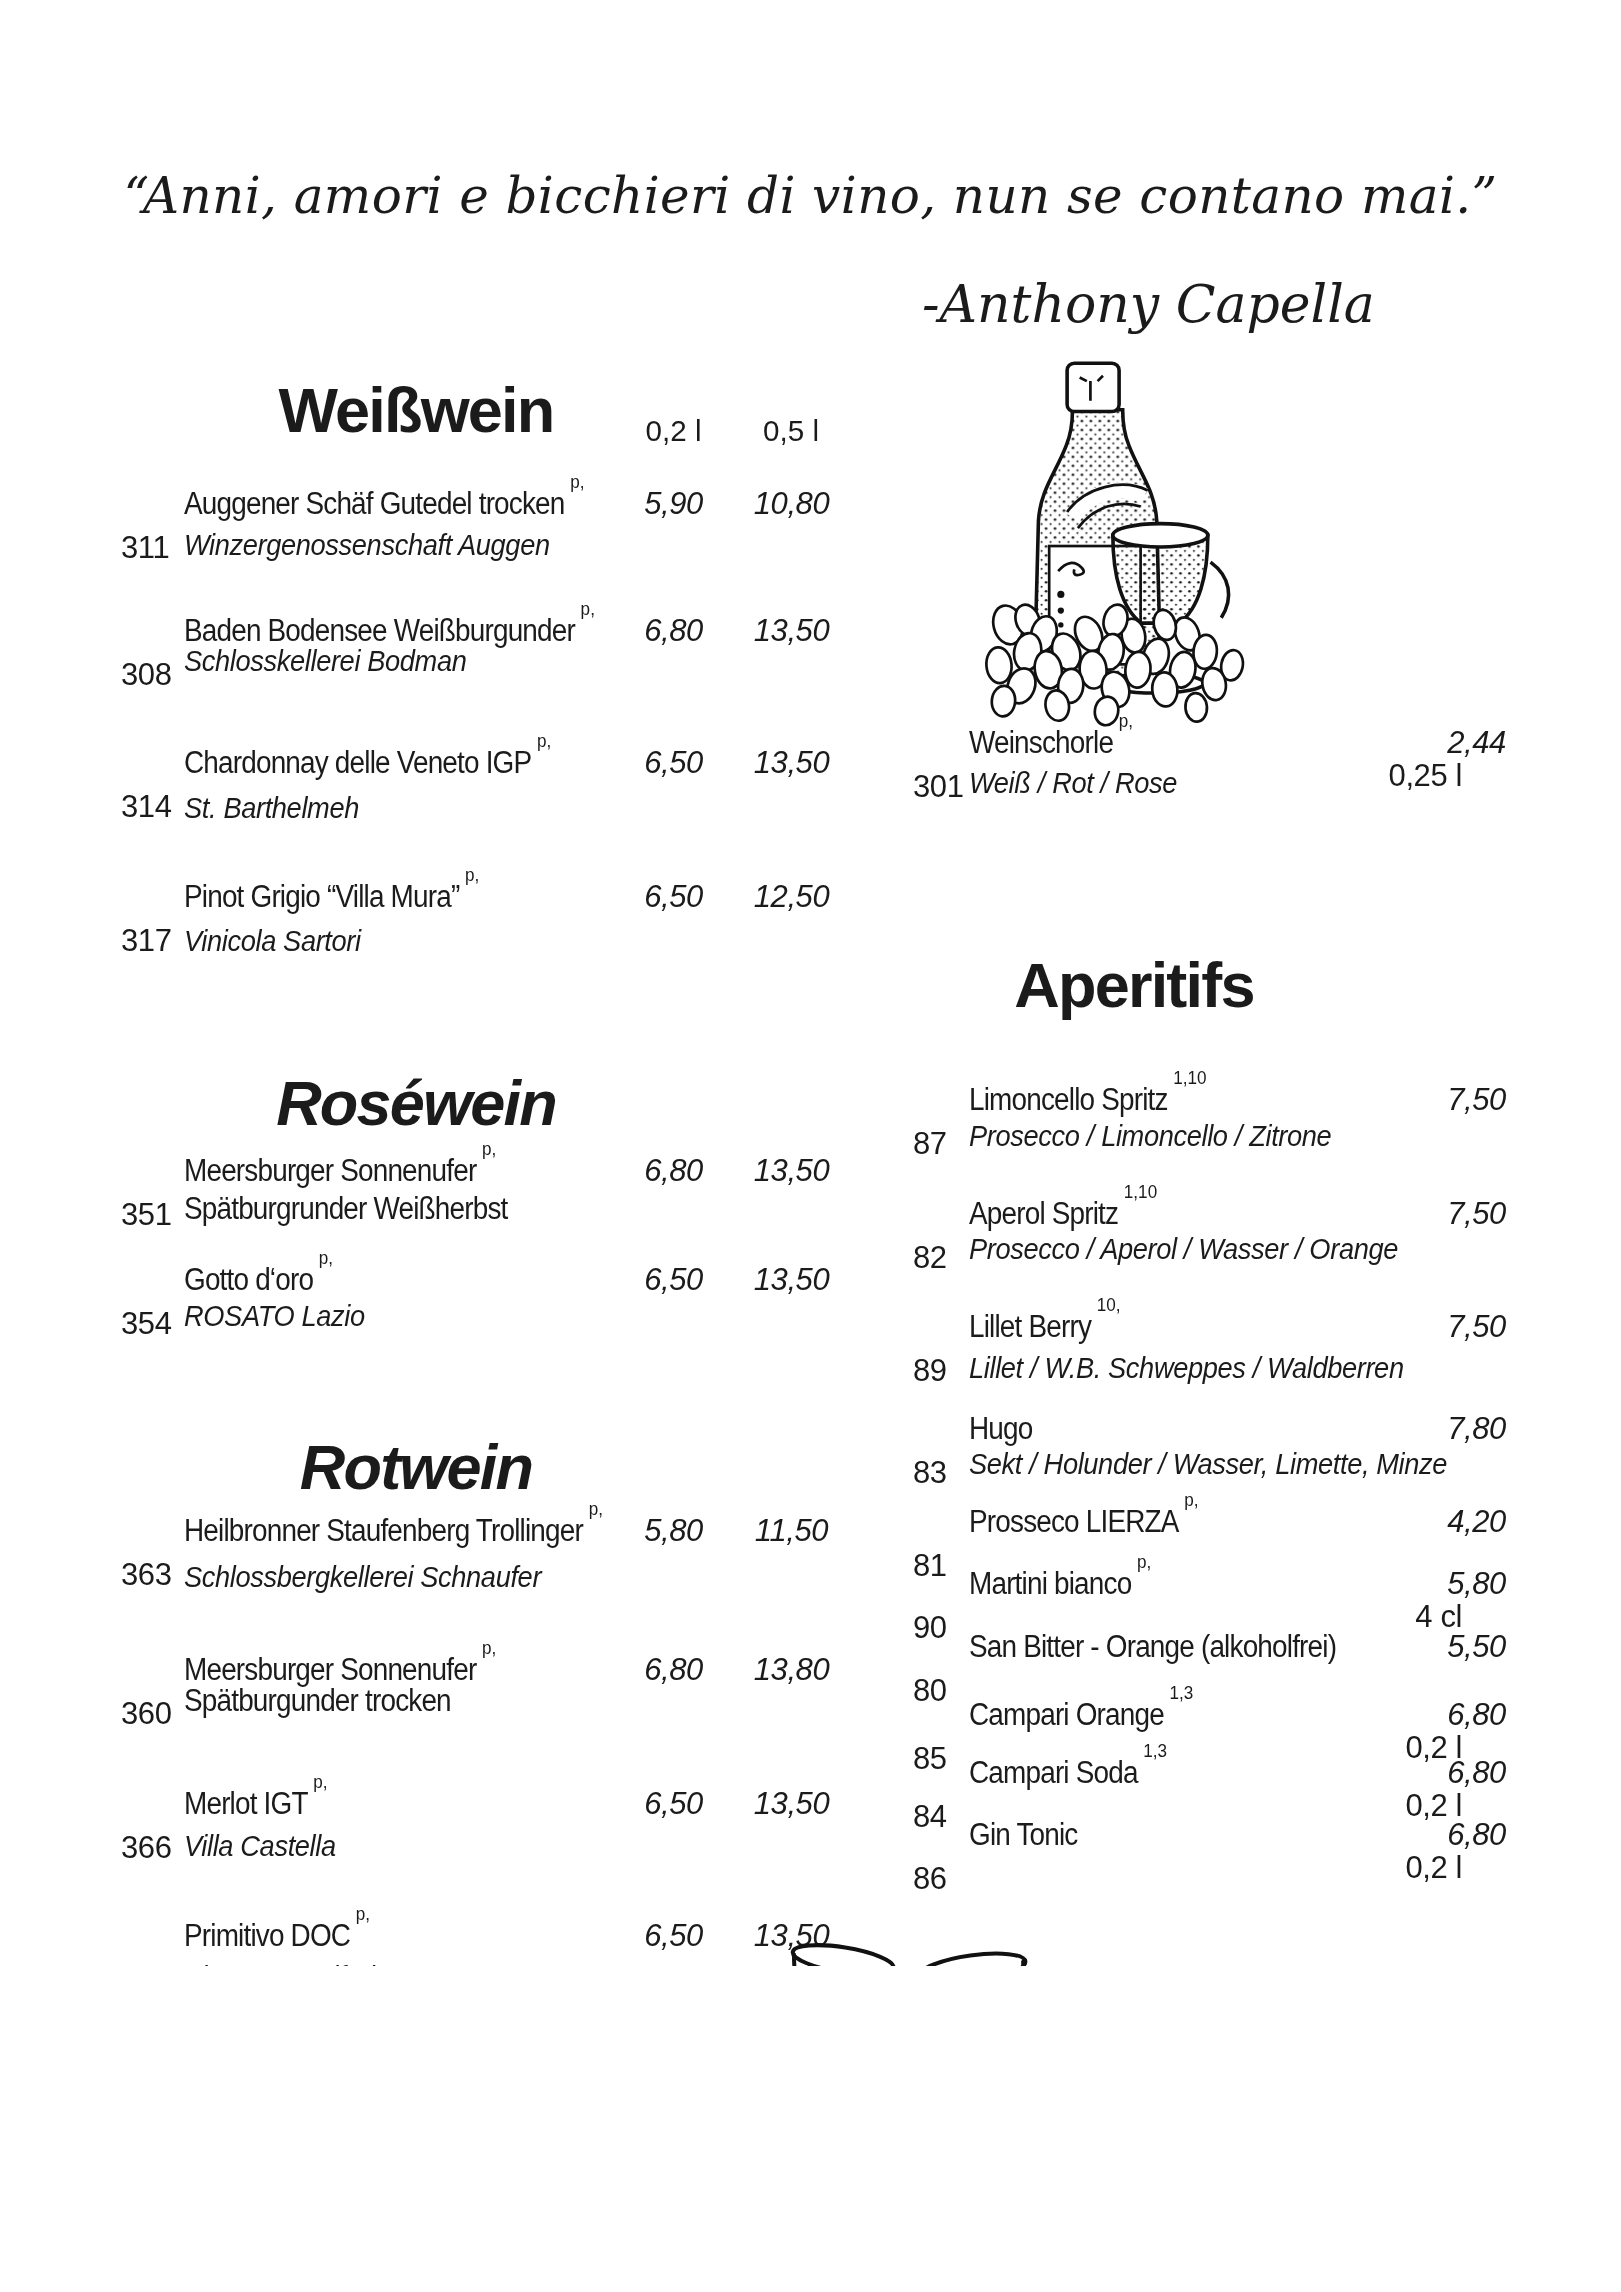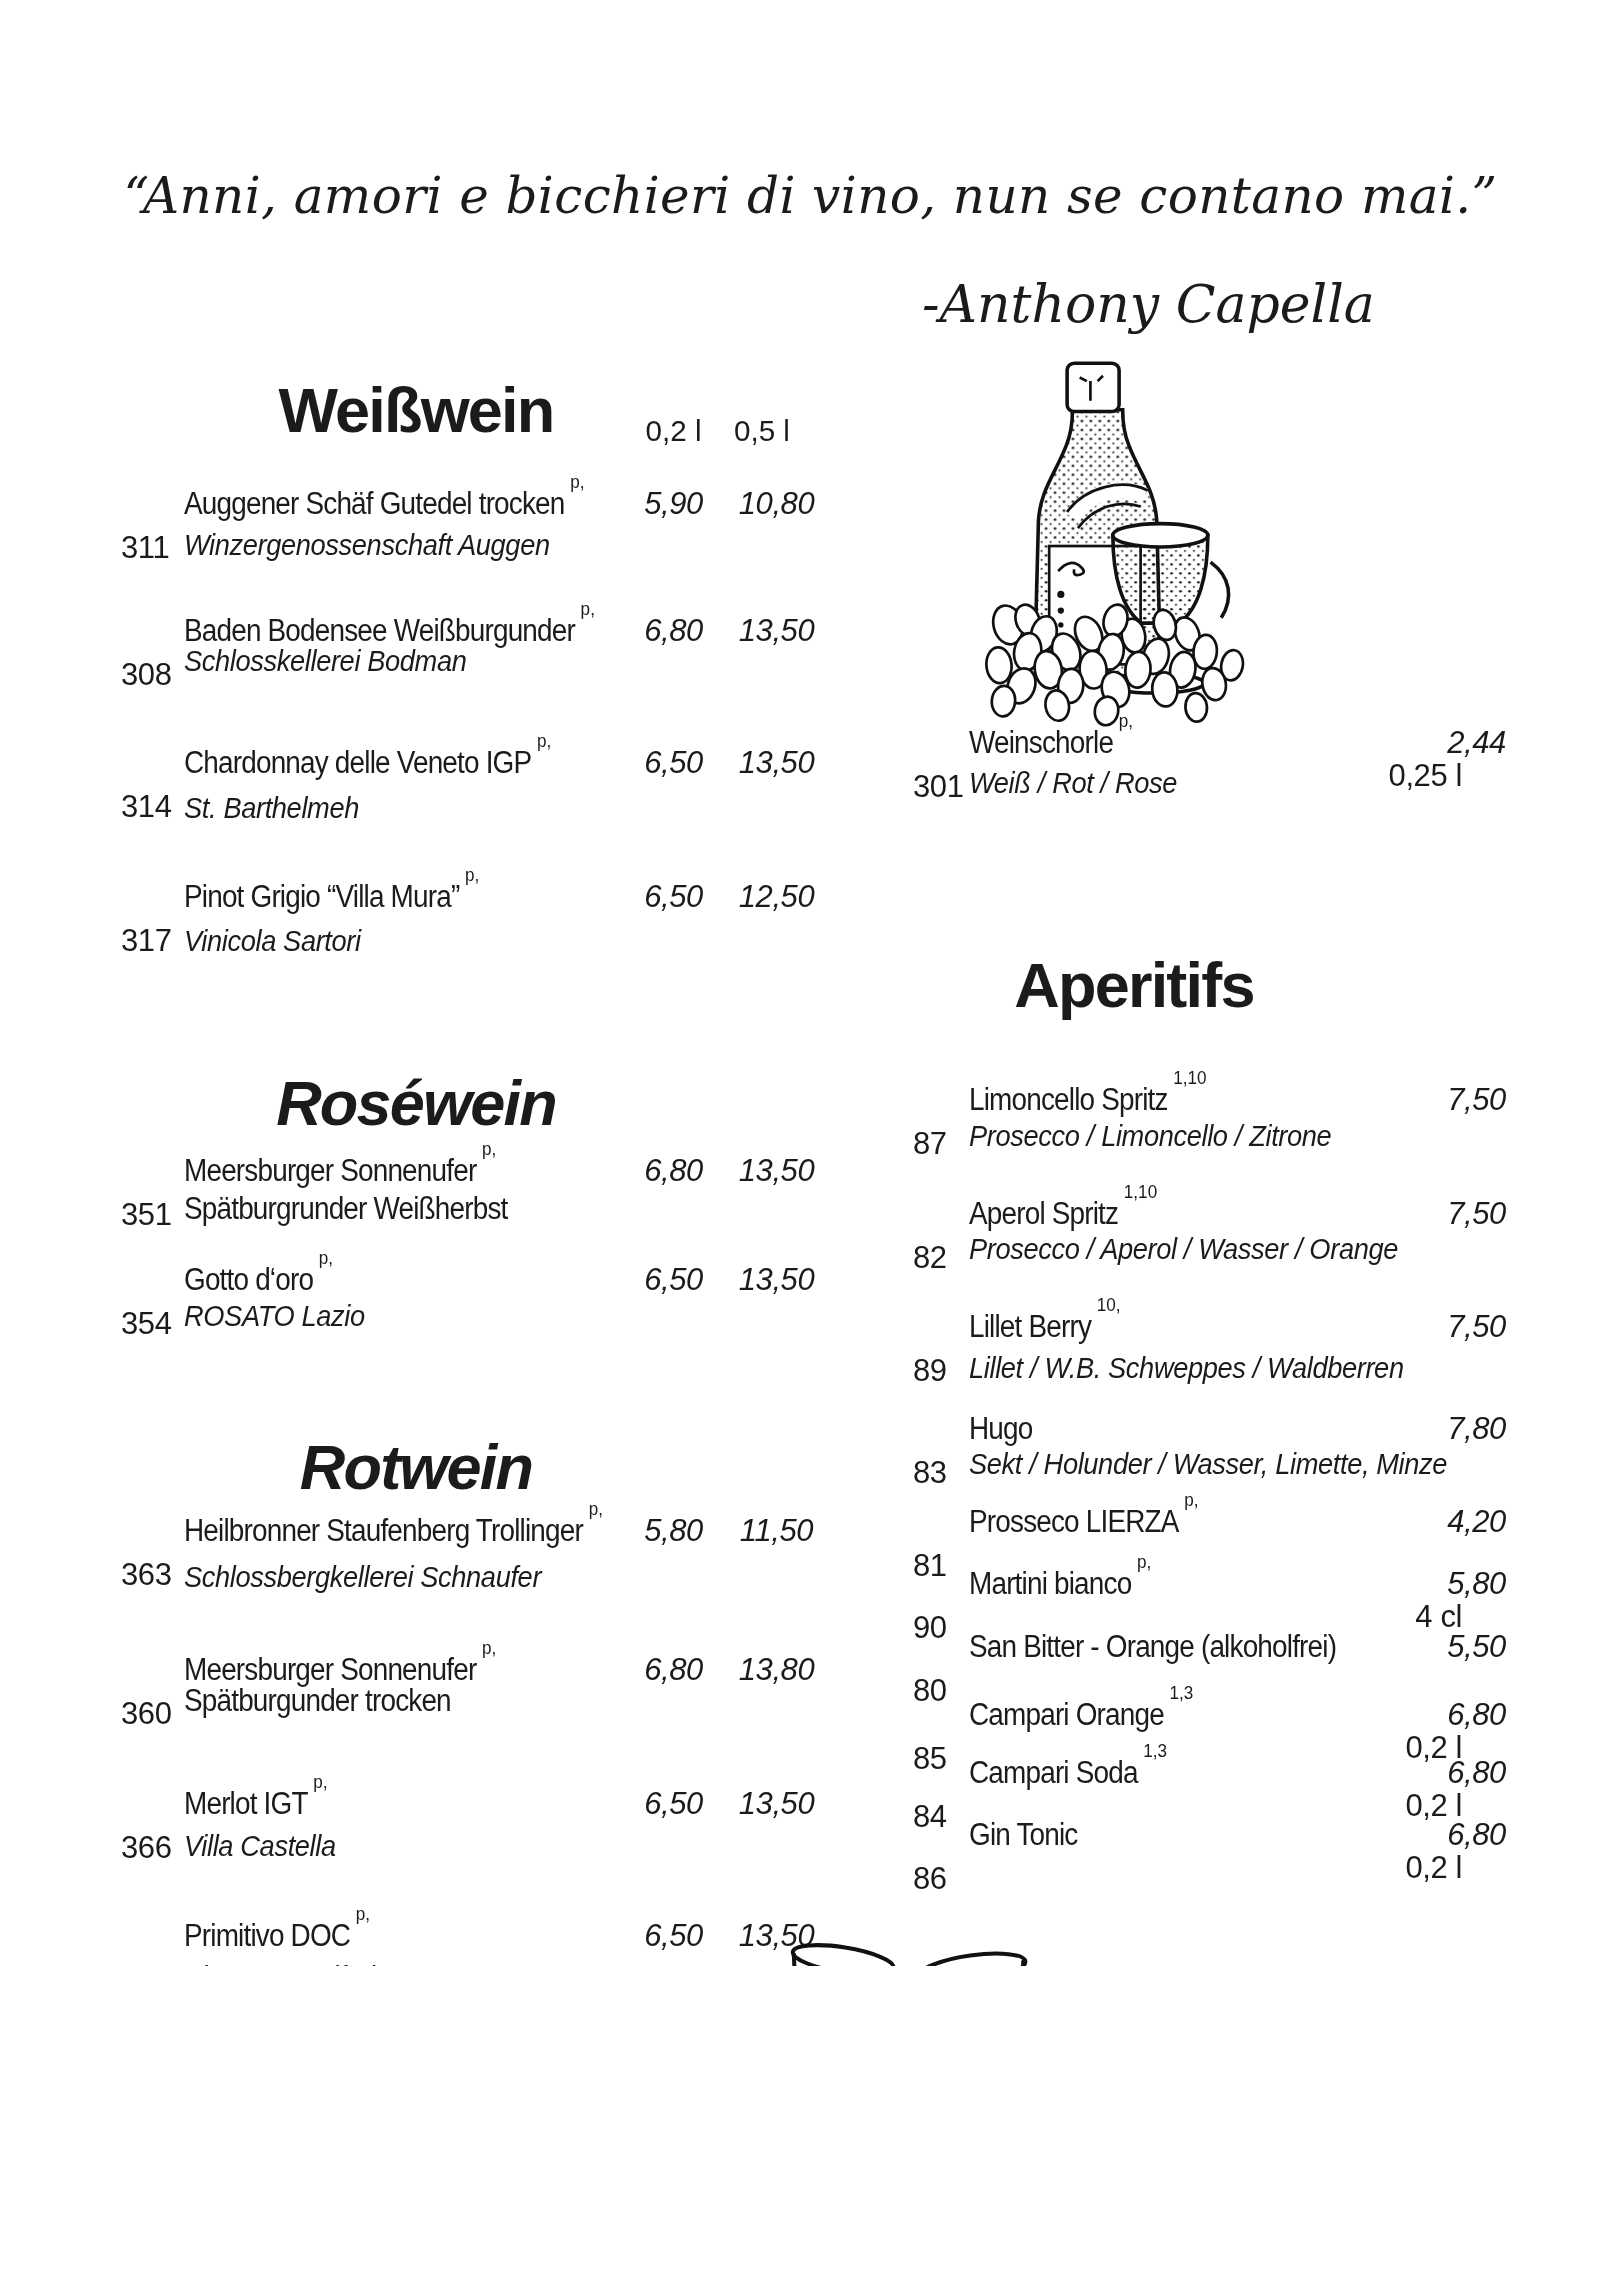--- a/index.html
+++ b/index.html
@@ -16,32 +16,32 @@
   
   .sec-title{position:absolute;width:510px;text-align:center;font-size:63px;font-weight:bold;
              letter-spacing:-1.8px;white-space:nowrap;}
   .sec-title.leftcol{left:161px;}
   .sec-title.rightcol{left:879px;}
   .italic-title{font-style:italic;}
 
   
   .sizes{position:absolute;left:0;top:414px;width:1621px;height:0;font-size:29.6px;}
   .sizes .s1{position:absolute;left:631px;width:85px;text-align:center;}
-  .sizes .s2{position:absolute;left:734px;width:85px;text-align:left;}
+  .sizes .s2{position:absolute;left:734px;width:85px;text-align:right;}
 
   
   .row{position:absolute;left:0;width:1621px;height:0;font-size:31px;line-height:1.15;}
   .row .num{position:absolute;left:121px;letter-spacing:-0.4px;margin-top:44px;}
   .row .nm{position:absolute;left:184px;white-space:nowrap;letter-spacing:-0.9px;
            transform:scaleX(.9);transform-origin:0 0;}
   .row.right .num{left:913px;}
   .row.right .nm{left:969px;}
   .pr{position:absolute;font-style:italic;text-align:center;width:85px;letter-spacing:-0.4px;}
   .pr.c1{left:631px;}
-  .pr.c2{left:734px;}
+  .pr.c2{left:749px;}
   .rvol{position:absolute;left:1355px;width:107px;text-align:right;letter-spacing:-0.4px;margin-top:33px;}
   .rpr{position:absolute;left:1427px;width:99px;text-align:center;font-style:italic;letter-spacing:-0.4px;}
 
   .subrow{position:absolute;left:0;width:1621px;height:0;font-size:29.6px;line-height:1.15;}
   .subrow .sub{position:absolute;left:184px;font-style:italic;white-space:nowrap;letter-spacing:-0.4px;
                transform:scaleX(.92);transform-origin:0 0;}
   .subrow .nm2{position:absolute;left:184px;font-style:normal;white-space:nowrap;letter-spacing:-0.9px;
                font-size:31px;transform:scaleX(.9);transform-origin:0 0;}
   .subrow.right .sub,.subrow.right .nm2{left:969px;}
 

